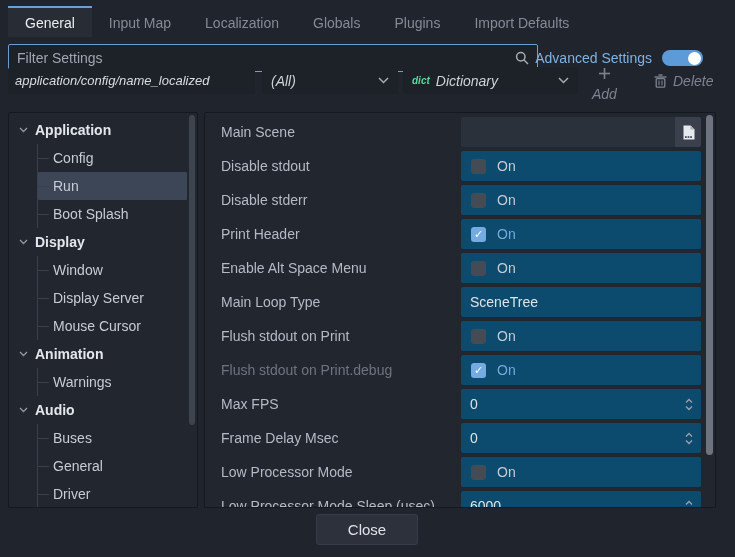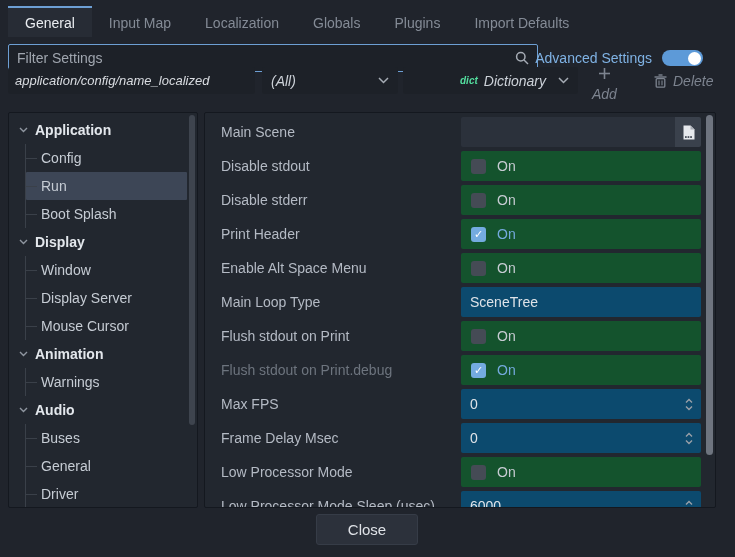--- a/index.html
+++ b/index.html
@@ -32,53 +32,53 @@
 
   
   .prop-bar { position:absolute; left:0; top:67px; width:735px; height:27px;font-style:italic; }
   .path-field { position:absolute; left:8px; top:0; width:247px; height:27px; background:#1d2128;
     border-radius:3px; display:flex; align-items:center; padding:0 7px; color:#d9dce1; font-size:13px; white-space:nowrap; overflow:hidden; }
   .dropdown { position:absolute; top:0; height:27px; background:#1d2128; border-radius:3px;
     display:flex; align-items:center; padding:0 9px; font-size:14px; color:#ccd1d8; gap:6px; }
   .dropdown .dd-chev { margin-left:auto; display:flex; }
   .dd-all { left:262px; width:136px; }
   .dd-type { left:403px; width:175px; }
-  .dict-badge { color:#53dd9e; font-weight:bold; font-size:10px; letter-spacing:0;margin-left:48px; }
+  .dict-badge { color:#53dd9e; font-weight:bold; font-size:10px; letter-spacing:0; }
   .bar-btn { position:absolute; top:0; height:27px; display:flex; align-items:center; gap:6px;
     color:#7d8490; font-size:14px; padding:0 4px; }
   .btn-add { left:588px;flex-direction:column; }
   .btn-delete { left:650px; }
 
   
   .sidebar { position:absolute; left:8px; top:112px; width:190px; height:396px;
     background:#22272f; border:1px solid #14181f; border-radius:2px; overflow:hidden; }
   .mainpanel { position:absolute; left:204px; top:112px; width:512px; height:396px;
     background:#22272f; border:1px solid #14181f; border-radius:2px; overflow:hidden; }
 
   
   .tree { padding-top:3px; font-size:14px; }
   .t-sec { height:28px; display:flex; align-items:center; padding-left:10px; gap:7px;
     color:#e3e7ec; font-weight:bold; }
-  .t-group { margin-left:16px; border-left:1px solid #3a4049; }
+  .t-group { margin-left:28px; border-left:1px solid #3a4049; }
   .t-item { position:relative; height:28px; display:flex; align-items:center;
     padding-left:15px; color:#c6ccd4; margin-right:10px; }
   .t-item::before { content:''; position:absolute; left:0; top:50%; width:11px; height:1px; background:#3a4049; }
   .t-item.selected { background:#3d4656; border-radius:1px; }
   .sb-scroll { position:absolute; right:2px; top:2px; width:6px; height:392px; }
   .sb-scroll .thumb { width:6px; border-radius:3px; background:#3e444e; }
   .sb-thumb-side { height:310px; }
 
   
   .rows { padding-top:2px; }
   .row { height:34px; display:flex; align-items:center; }
   .row-label { width:256px; padding-left:16px; font-size:14px; color:#b4bac4;
     white-space:nowrap; overflow:hidden; }
   .row-label.dim { color:#6d747e; }
   .row-value { width:240px; height:30px; display:flex; align-items:center; }
-  .val-block { flex:1; height:30px; background:#14532d; border-radius:2px;
+  .val-block { flex:1; height:30px; background:#0c4a6e; border-radius:2px;
     display:flex; align-items:center; padding:0 10px; gap:11px; }
   .val-block.lighter { background:#0c4a6e; padding:0; }
   .txtfield { flex:1; height:30px; background:#2b313b; border-radius:2px 0 0 2px;
     display:flex; align-items:center; padding:0 8px; font-size:14px; color:#dfe3e8; }
   .file-btn { width:26px; height:30px; background:#3a414c; border-radius:0 2px 2px 0;
     display:flex; align-items:center; justify-content:center; }
   .cb { width:15px; height:15px; border-radius:3px; background:#454b55; display:flex;
     align-items:center; justify-content:center; font-size:11px; color:transparent; }
   .cb.checked { background:#74abe0; color:#ffffff; }
   .cb.checked::after { content:'✓'; color:#fff; font-size:11px; line-height:1; }

